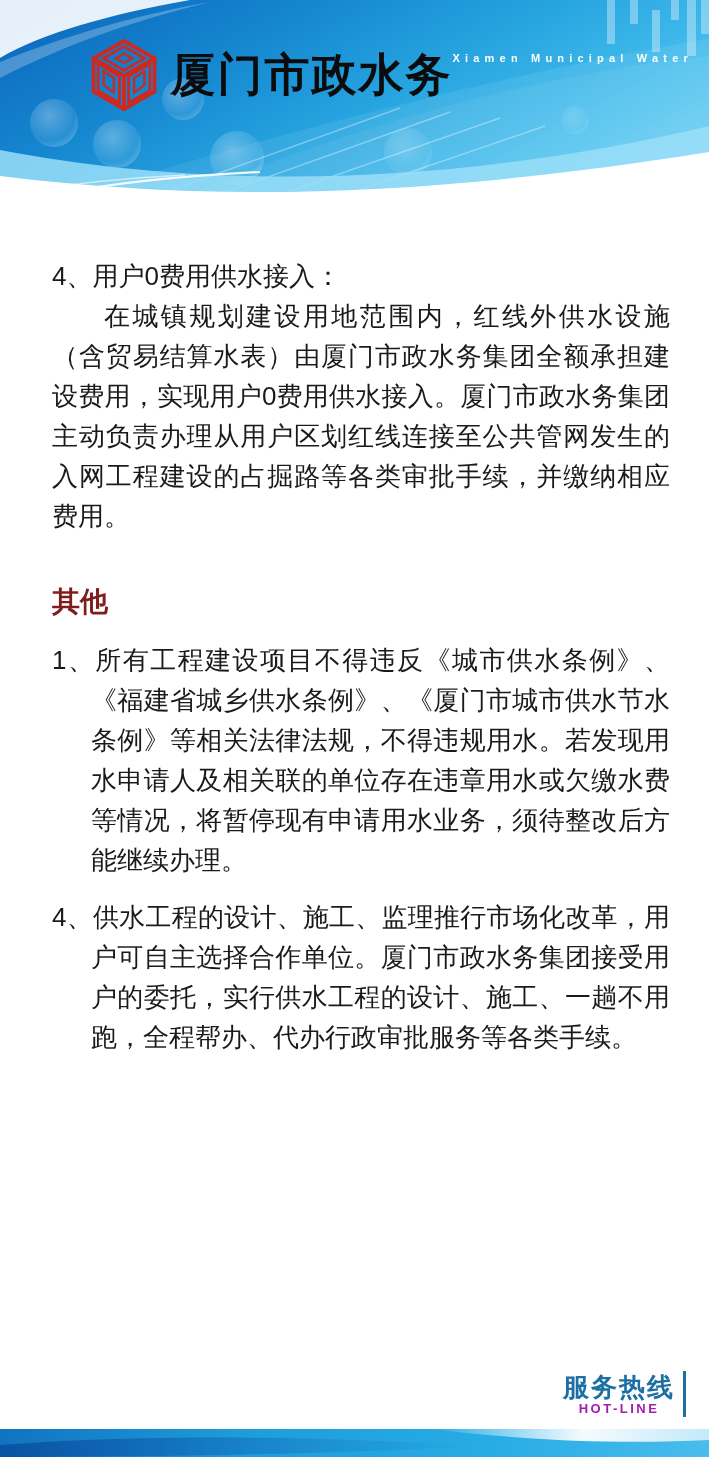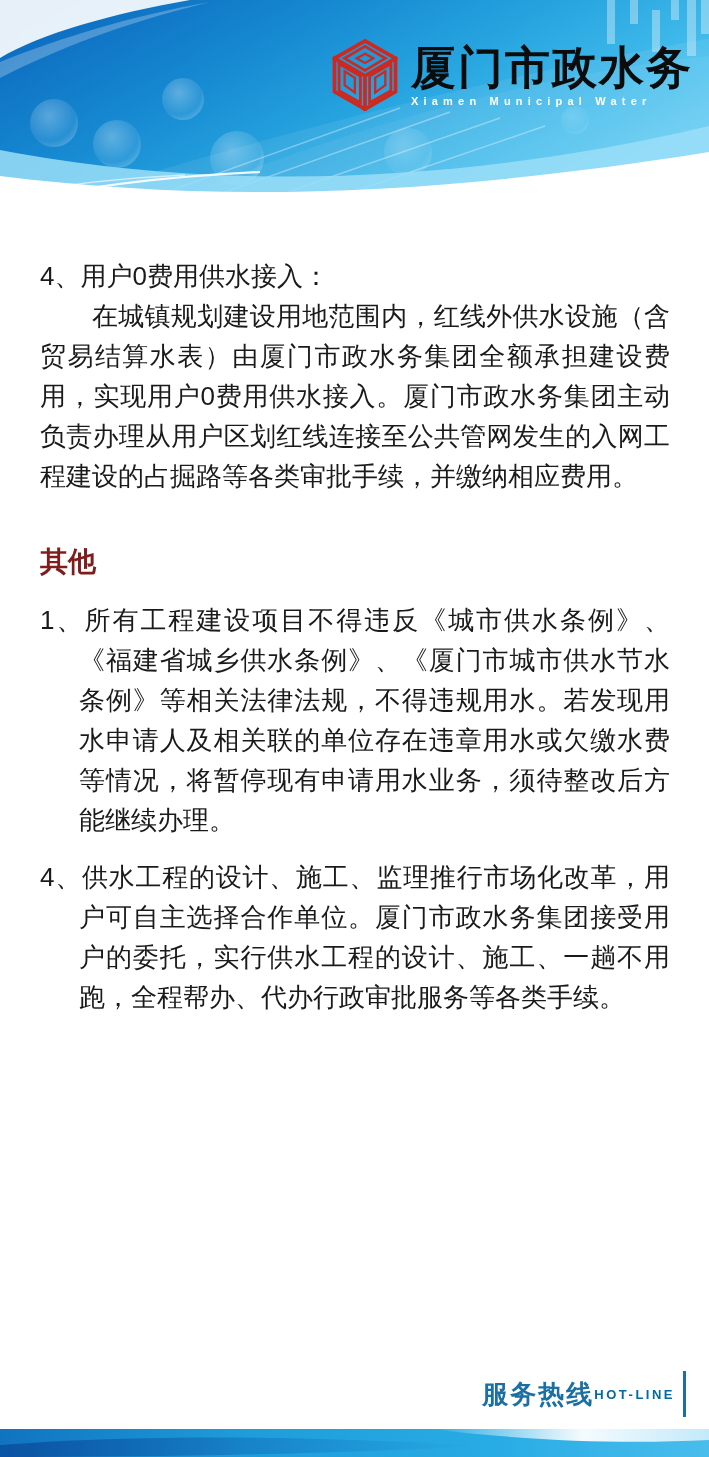--- a/index.html
+++ b/index.html
@@ -24,42 +24,42 @@
   .header-bg { position: absolute; inset: 0; }
   .brand {
     position: absolute;
     top: 38px;
     right: 16px;
     display: flex;
     align-items: center;
     gap: 9px;
   }
   .brand-logo { width: 74px; height: 74px; flex: 0 0 auto; }
-  .brand-text { display: flex; flex-direction: column; }
+  .brand-text { display: flex; flex-direction: row; }
   .brand-title {
     font-size: 45px;
     font-weight: 900;
     color: #0c0c0c;
     line-height: 1.1;
     letter-spacing: 2px;
     white-space: nowrap;
   }
   .brand-subtitle {
     margin-top: 2px;
     font-size: 11px;
     font-weight: 700;
     color: #ffffff;
     letter-spacing: 5.2px;
     white-space: nowrap;
   }
 
   
   .main {
     position: relative;
-    padding: 46px 39px 0 40px;
+    padding: 46px 39px 0 52px;
     color: #1a1a1a;
     font-size: 26px;
     line-height: 40px;
   }
   .sec-heading {
     font-size: 26px;
     color: #1a1a1a;
   }
   .para {
     text-align: justify;
@@ -86,35 +86,35 @@
   .footer { position: absolute; left: 0; bottom: 0; width: 709px; height: 127px; }
   .hotline {
     position: absolute;
     right: 14px;
     bottom: 40px;
     display: flex;
     align-items: center;
   }
   .hotline-left {
     display: flex;
-    flex-direction: row;
+    flex-direction: column;
     align-items: center;
   }
   .hotline-label {
     font-size: 26px;
     font-weight: 700;
     color: #1c6fa3;
     letter-spacing: 2px;
     line-height: 28px;
     white-space: nowrap;
   }
   .hotline-sub {
     font-size: 13px;
     font-weight: 700;
-    color: #0369a1;
+    color: #a21caf;
     letter-spacing: 2.5px;
     line-height: 15px;
   }
   .hotline-divider {
     width: 3px;
     height: 46px;
     background: #1c6fa3;
     margin: 0 9px 0 8px;
   }
   .hotline-number {

